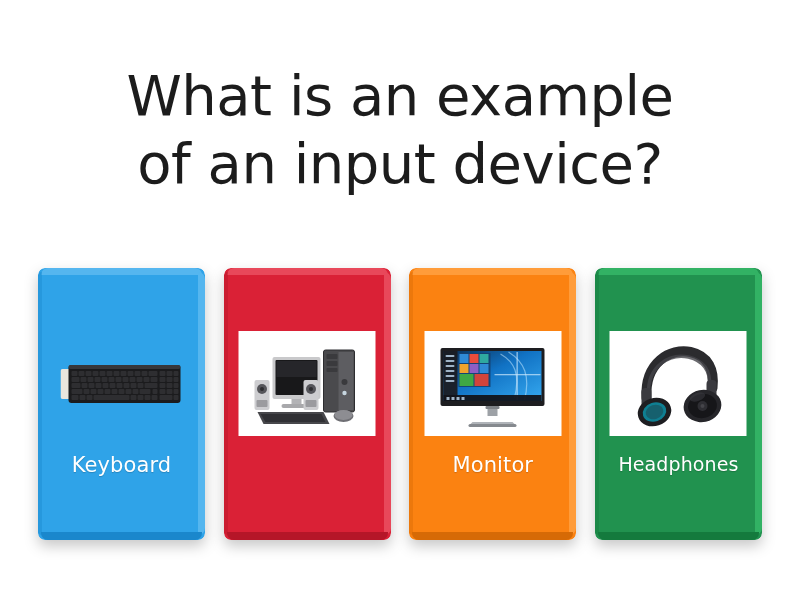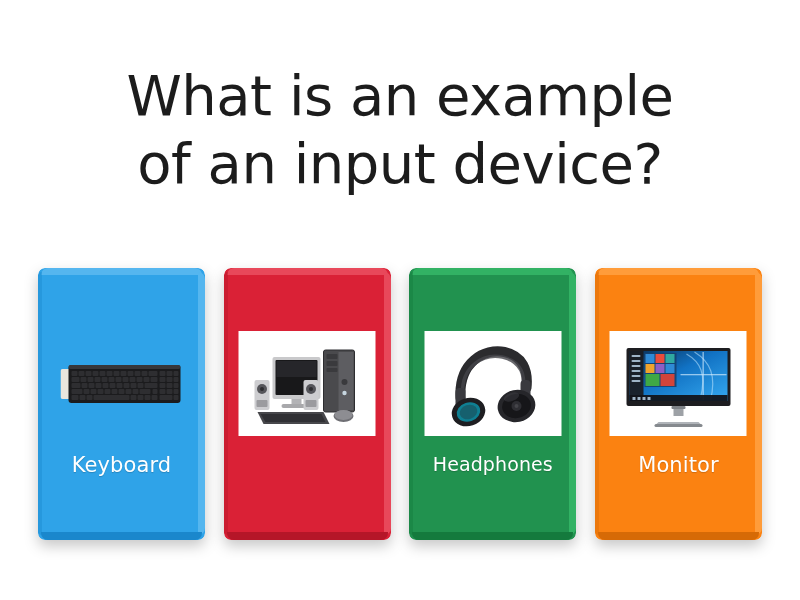--- a/index.html
+++ b/index.html
@@ -300,53 +300,20 @@
             <path d="M14 76 L80 76 L86 88 L20 88 Z" fill="#47474b"></path>
             <path d="M17 78 L78 78 L82 86 L22 86 Z" fill="#303034"></path>
 
             <ellipse cx="100" cy="80" rx="10" ry="6" fill="#6f6f74"></ellipse>
             <ellipse cx="100" cy="79" rx="9" ry="5" fill="#8d8d92"></ellipse>
           </svg>
         </div>
       </div>
     </div>
 
-    <div class="card" style="--base:#21924F; --light:#32B264; --dark:#147A3D;">
-      <div class="face"></div>
-      <div class="edge-top"></div>
-      <div class="edge-right"></div>
-      <div class="edge-left"></div>
-      <div class="edge-bottom"></div>
-
-      <div class="card-inner">
-        <div class="thumb-frame">
-          <svg width="128" height="96" viewBox="0 0 128 96">
-            <rect width="128" height="96" fill="#ffffff"></rect>
-
-            <path d="M32 62 C 30 26, 56 12, 76 16 C 94 20, 100 34, 98 52" fill="none" stroke="#2b2b2e" stroke-width="10" stroke-linecap="round"></path>
-            <path d="M34 58 C 33 30, 55 17, 74 21 C 90 25, 96 36, 95 50" fill="none" stroke="#45454a" stroke-width="3.5" stroke-linecap="round" opacity="0.8"></path>
-
-            <rect x="27" y="52" width="10" height="22" rx="4" fill="#3a3a3f"></rect>
-            <rect x="92" y="44" width="10" height="22" rx="4" fill="#3a3a3f"></rect>
-
-            <ellipse cx="40" cy="76" rx="17" ry="14" transform="rotate(-18 40 76)" fill="#1e1e21"></ellipse>
-            <ellipse cx="40" cy="76" rx="12" ry="9.5" transform="rotate(-18 40 76)" fill="#0f7f92"></ellipse>
-            <ellipse cx="40" cy="76" rx="9" ry="7" transform="rotate(-18 40 76)" fill="#16606e"></ellipse>
-
-            <ellipse cx="88" cy="70" rx="19" ry="16" transform="rotate(-12 88 70)" fill="#26262a"></ellipse>
-            <ellipse cx="88" cy="70" rx="14.5" ry="12" transform="rotate(-12 88 70)" fill="#161619"></ellipse>
-            <circle cx="88" cy="70" r="5" fill="#2e2e33"></circle>
-            <circle cx="88" cy="70" r="2" fill="#45454a"></circle>
-            <ellipse cx="83" cy="61" rx="8" ry="4" transform="rotate(-20 83 61)" fill="#3c3c42" opacity="0.55"></ellipse>
-          </svg>
-        </div>
-        <div class="card-label small">Headphones</div>
-      </div>
-    </div>
-
     <div class="card" style="--base:#FB8211; --light:#FF9C3A; --dark:#D66A06;">
       <div class="face"></div>
       <div class="edge-top"></div>
       <div class="edge-right"></div>
       <div class="edge-left"></div>
       <div class="edge-bottom"></div>
 
       <div class="card-inner">
         <div class="thumb-frame">
           <svg width="128" height="96" viewBox="0 0 128 96">
@@ -403,14 +370,47 @@
             <rect x="59" y="70" width="10" height="10" fill="#9da1a6"></rect>
             <rect x="57" y="70" width="14" height="3" rx="1" fill="#7e8287"></rect>
             <path d="M44 86 L84 86 L88 90 L40 90 Z" fill="#b0b4b9"></path>
             <rect x="40" y="88" width="48" height="3" rx="1.5" fill="#85898e"></rect>
           </svg>
         </div>
         <div class="card-label">Monitor</div>
       </div>
     </div>
 
+    <div class="card" style="--base:#21924F; --light:#32B264; --dark:#147A3D;">
+      <div class="face"></div>
+      <div class="edge-top"></div>
+      <div class="edge-right"></div>
+      <div class="edge-left"></div>
+      <div class="edge-bottom"></div>
+
+      <div class="card-inner">
+        <div class="thumb-frame">
+          <svg width="128" height="96" viewBox="0 0 128 96">
+            <rect width="128" height="96" fill="#ffffff"></rect>
+
+            <path d="M32 62 C 30 26, 56 12, 76 16 C 94 20, 100 34, 98 52" fill="none" stroke="#2b2b2e" stroke-width="10" stroke-linecap="round"></path>
+            <path d="M34 58 C 33 30, 55 17, 74 21 C 90 25, 96 36, 95 50" fill="none" stroke="#45454a" stroke-width="3.5" stroke-linecap="round" opacity="0.8"></path>
+
+            <rect x="27" y="52" width="10" height="22" rx="4" fill="#3a3a3f"></rect>
+            <rect x="92" y="44" width="10" height="22" rx="4" fill="#3a3a3f"></rect>
+
+            <ellipse cx="40" cy="76" rx="17" ry="14" transform="rotate(-18 40 76)" fill="#1e1e21"></ellipse>
+            <ellipse cx="40" cy="76" rx="12" ry="9.5" transform="rotate(-18 40 76)" fill="#0f7f92"></ellipse>
+            <ellipse cx="40" cy="76" rx="9" ry="7" transform="rotate(-18 40 76)" fill="#16606e"></ellipse>
+
+            <ellipse cx="88" cy="70" rx="19" ry="16" transform="rotate(-12 88 70)" fill="#26262a"></ellipse>
+            <ellipse cx="88" cy="70" rx="14.5" ry="12" transform="rotate(-12 88 70)" fill="#161619"></ellipse>
+            <circle cx="88" cy="70" r="5" fill="#2e2e33"></circle>
+            <circle cx="88" cy="70" r="2" fill="#45454a"></circle>
+            <ellipse cx="83" cy="61" rx="8" ry="4" transform="rotate(-20 83 61)" fill="#3c3c42" opacity="0.55"></ellipse>
+          </svg>
+        </div>
+        <div class="card-label small">Headphones</div>
+      </div>
+    </div>
+
   </div>
 </div>
 
 </body></html>

